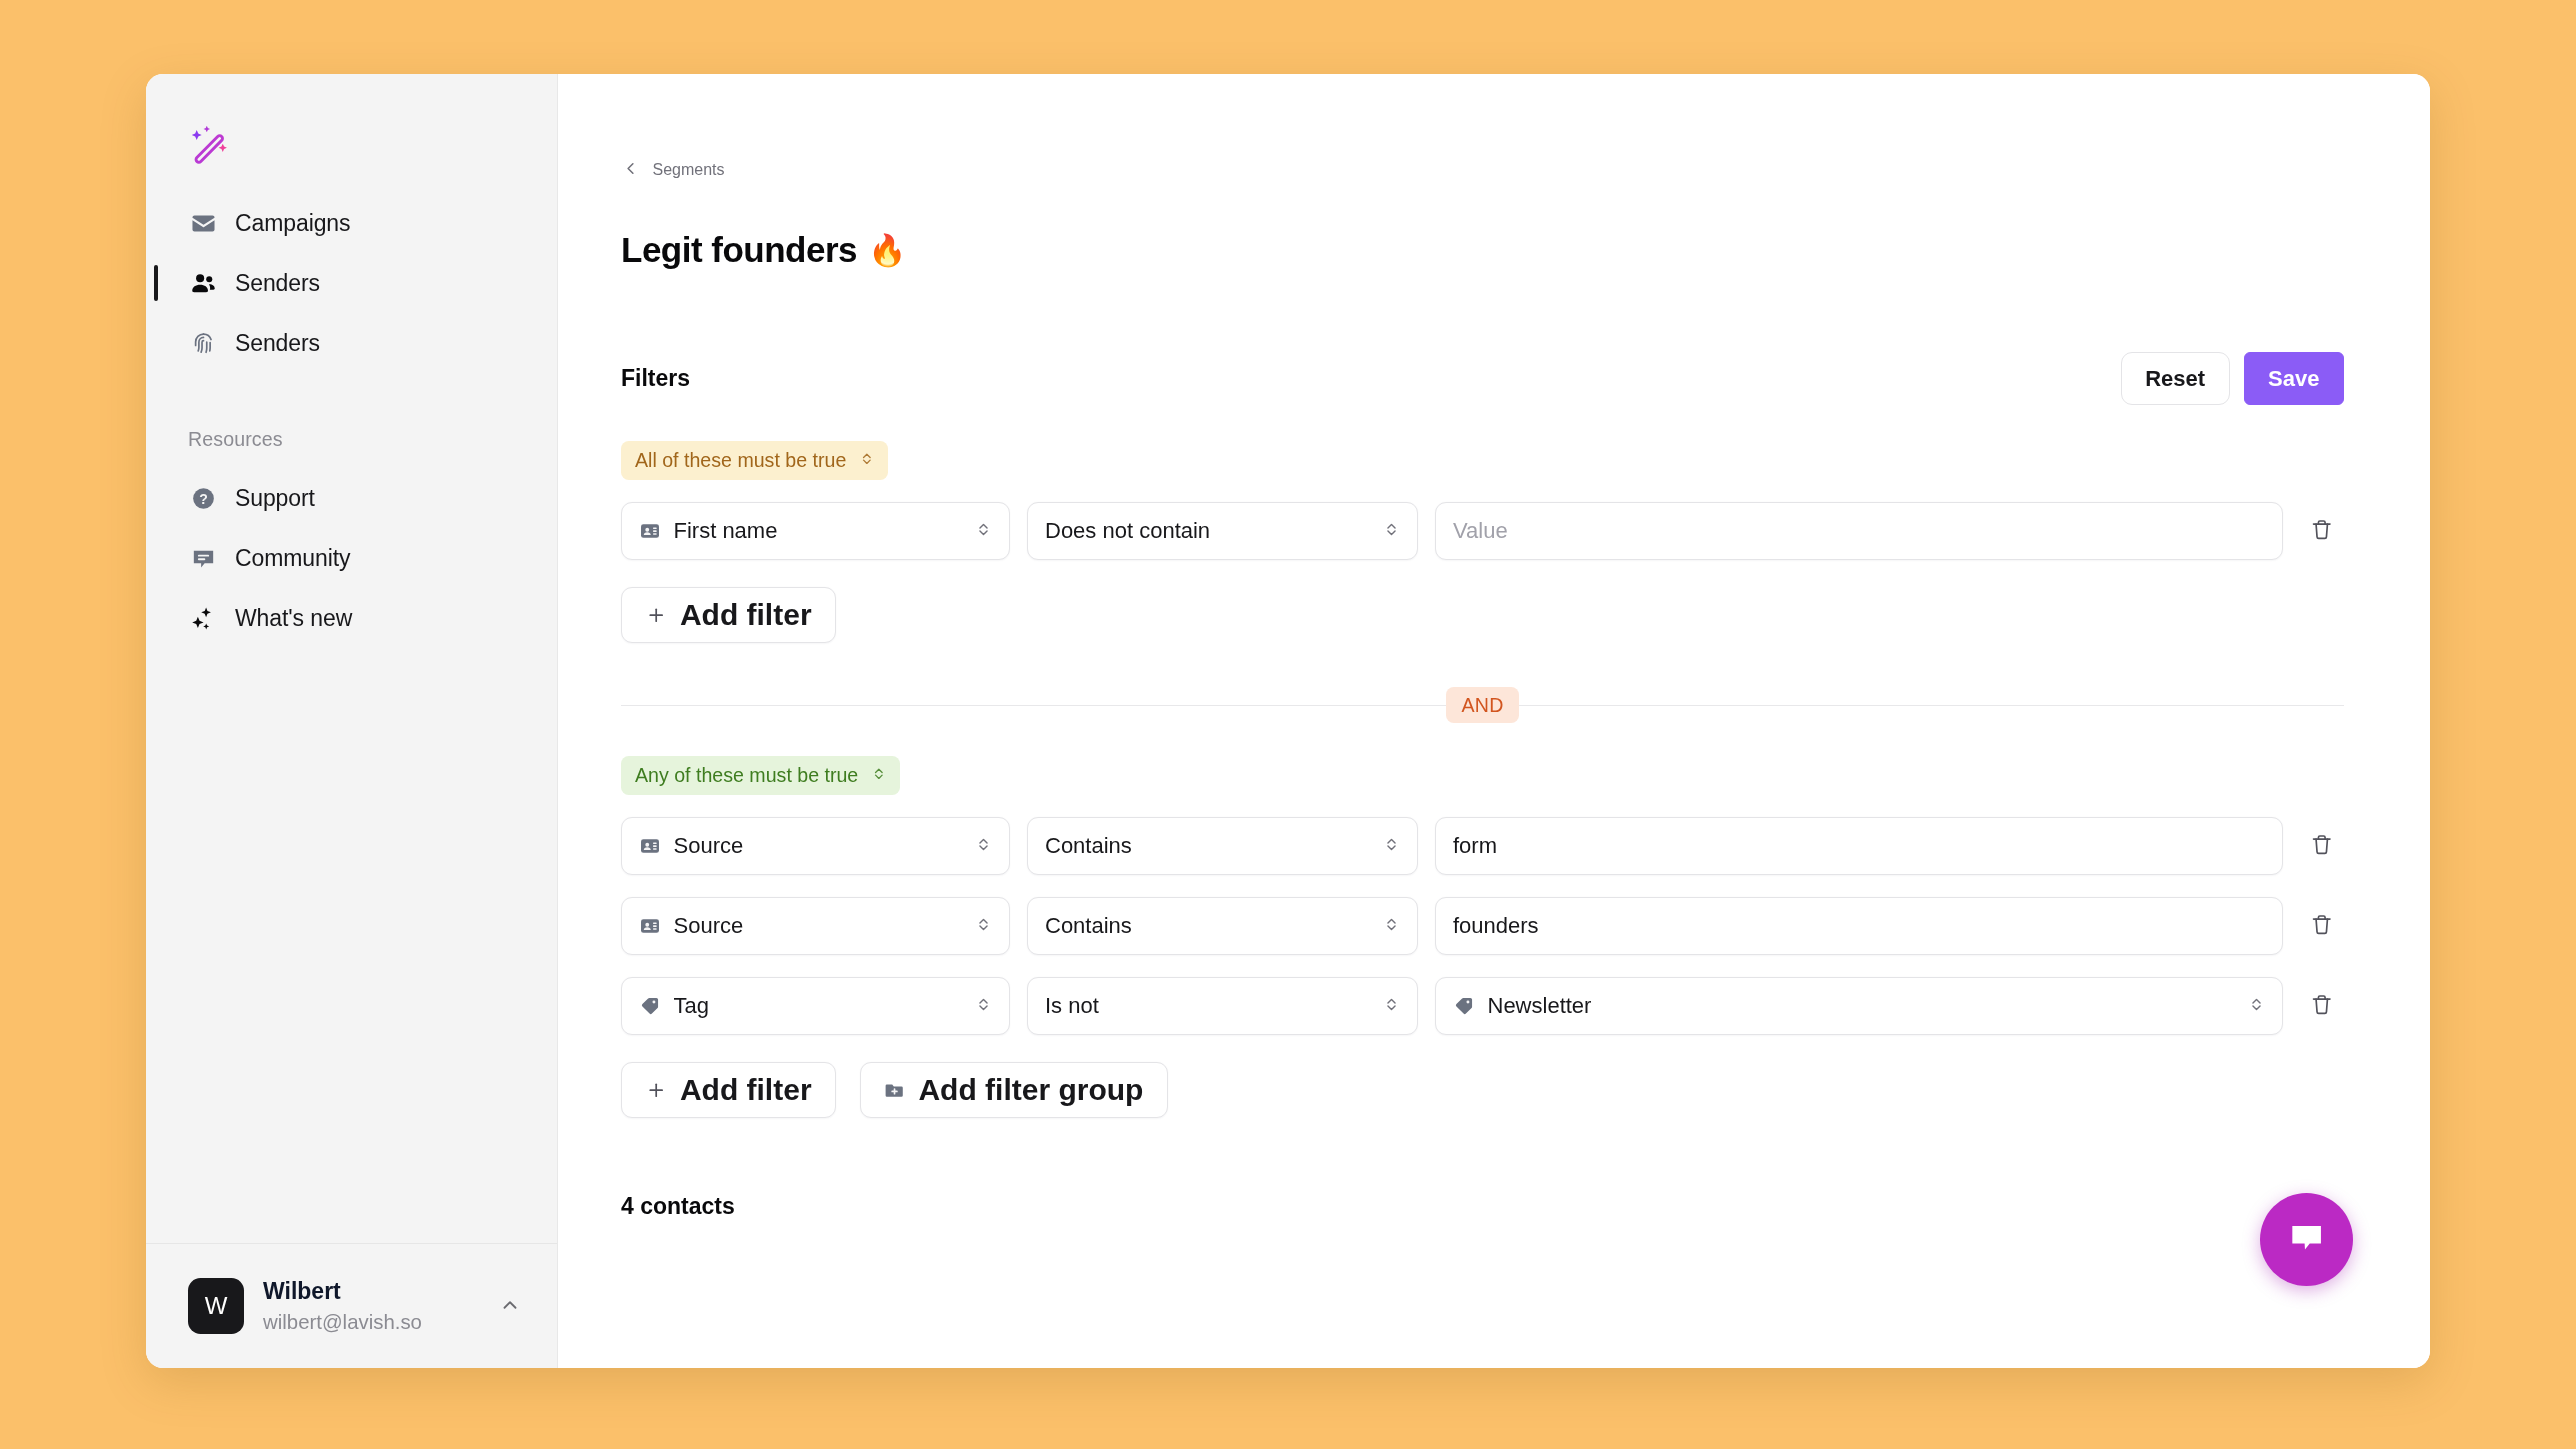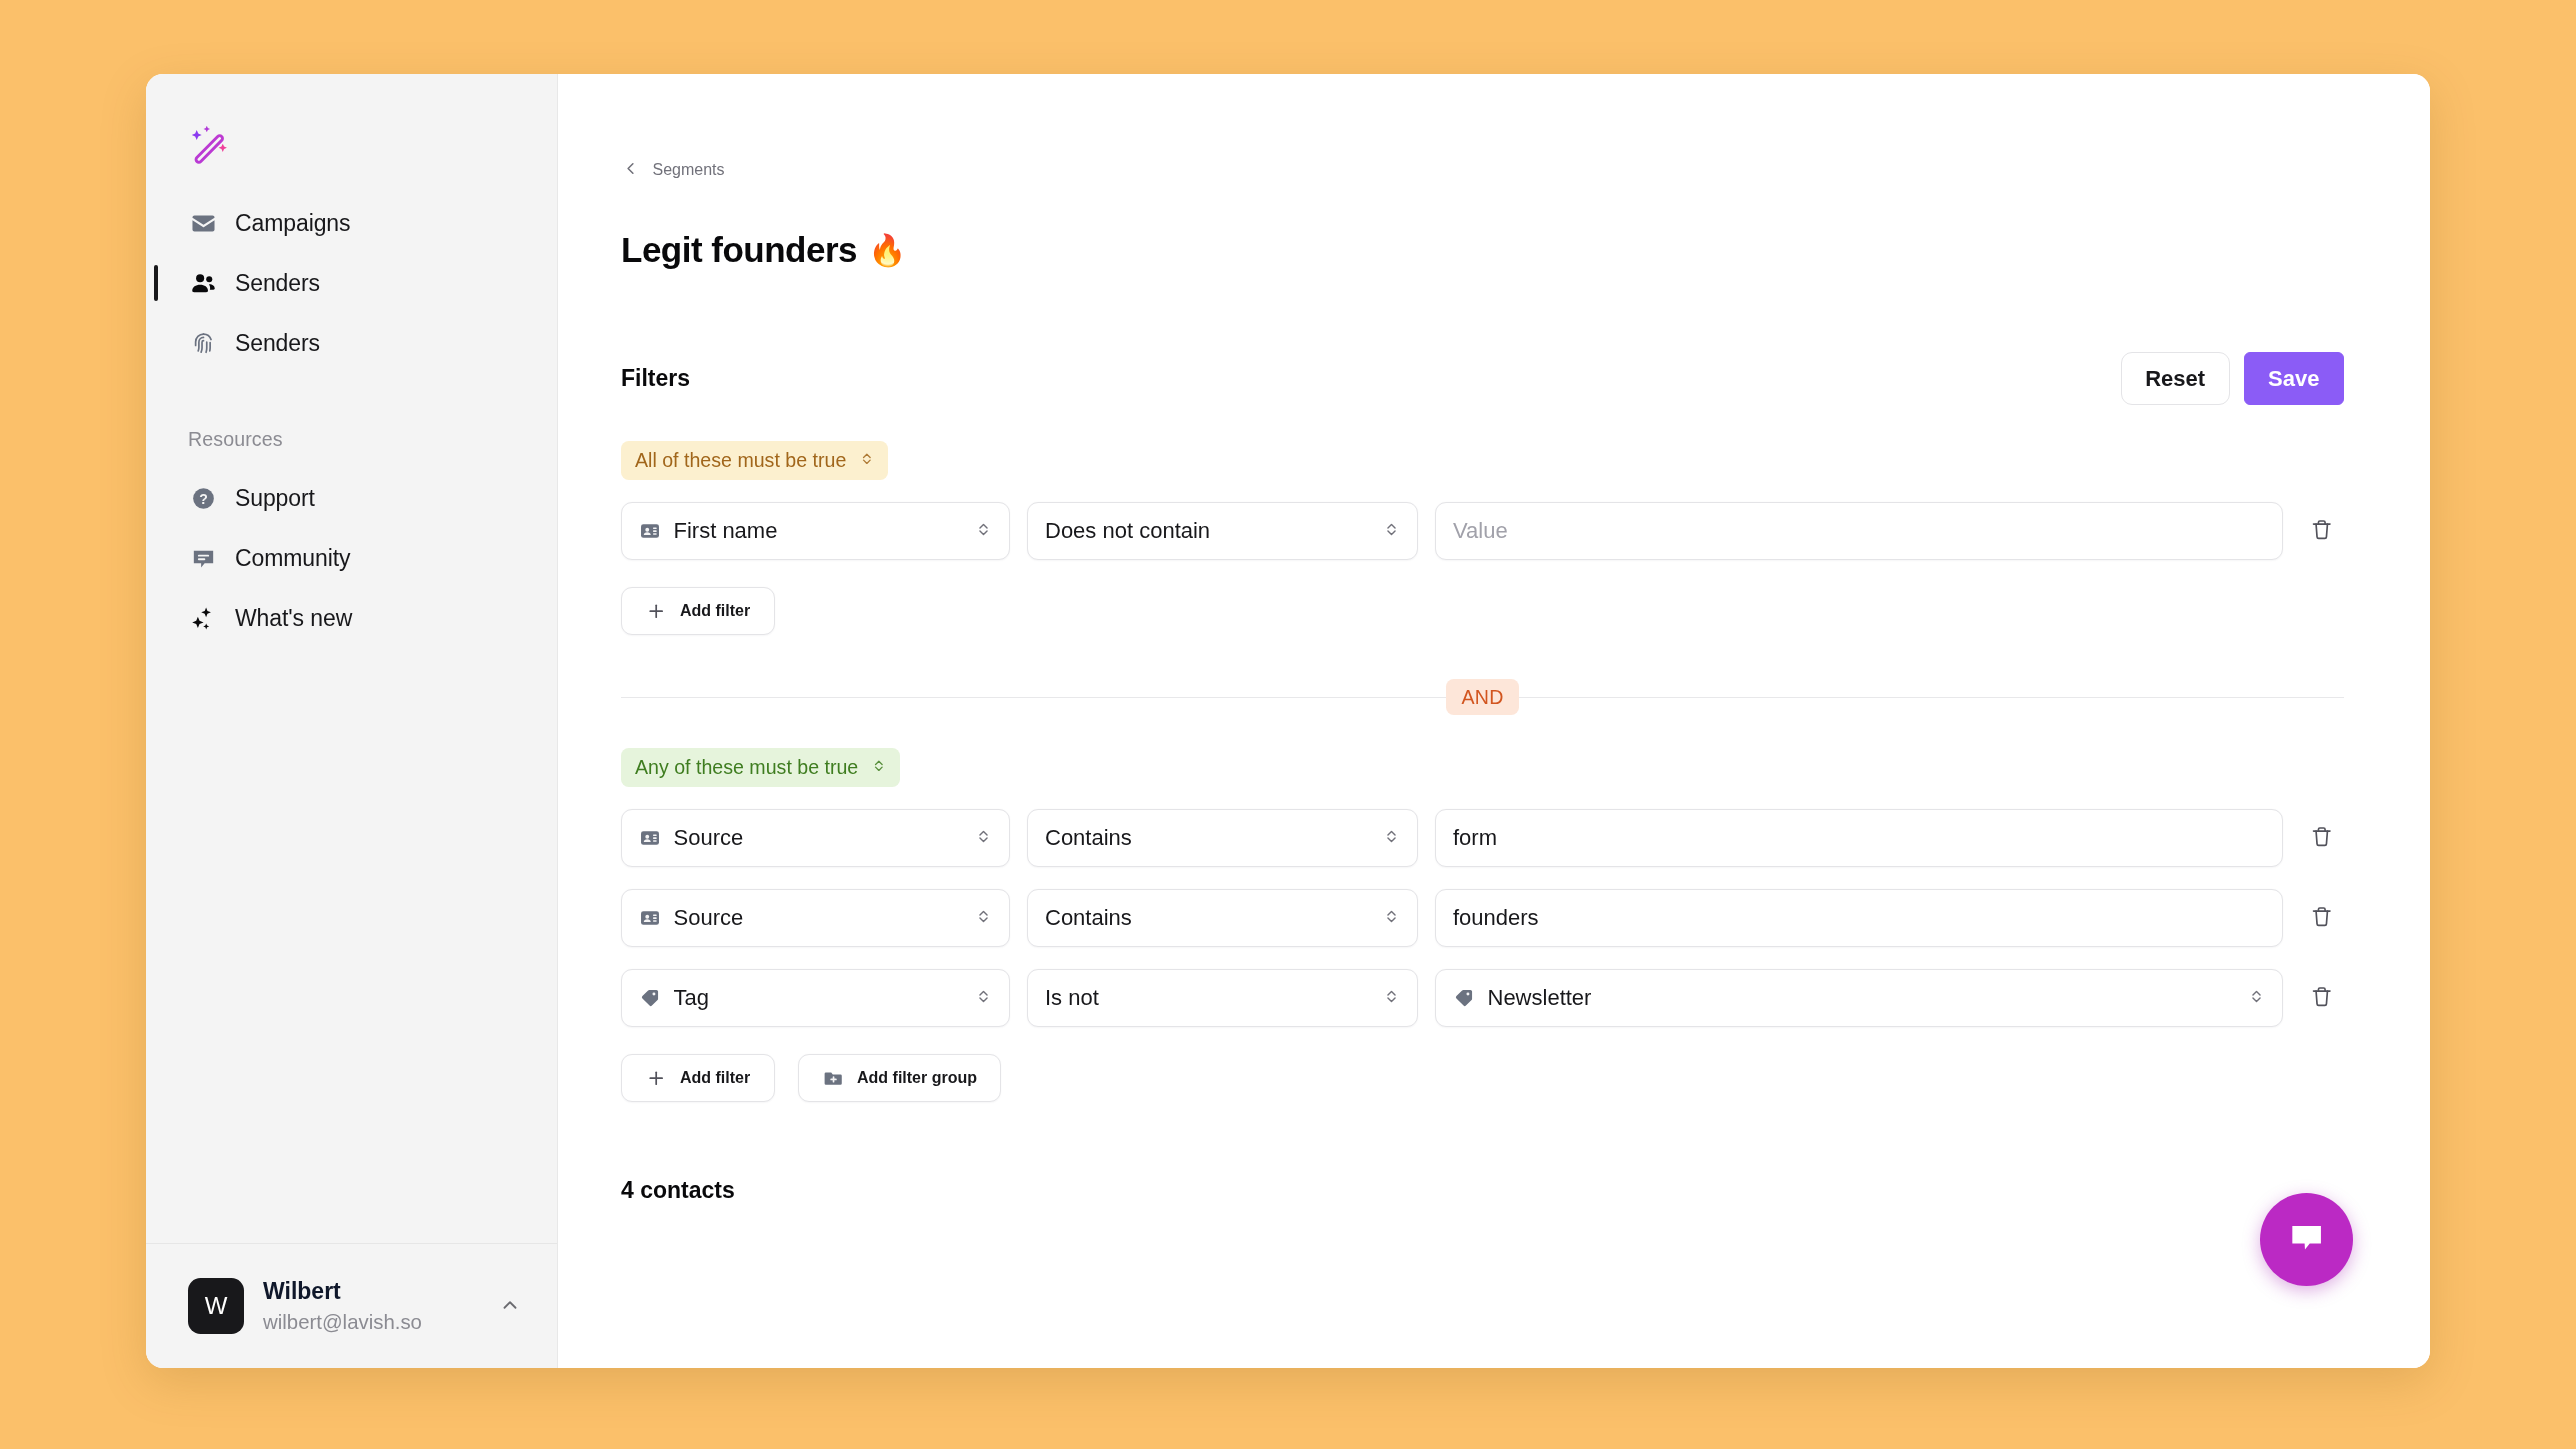--- a/index.html
+++ b/index.html
@@ -247,29 +247,29 @@
     flex: 0 0 44px;
     display: flex;
     align-items: center;
     justify-content: center;
     cursor: pointer;
     color: #52525b;
   }
 
   .add-row { display: flex; gap: 23.5px; margin-top: 27px; }
   .btn-ghost {
-    height: 48px;
+    height: 56px;
     border: 0.8px solid #e4e4e7;
     border-radius: 11px;
     background: #ffffff;
     display: inline-flex;
     align-items: center;
     gap: 14px;
     padding: 0 23.5px;
-    font-size: 16px;
+    font-size: 30px;
     font-weight: 700;
     color: #18181b;
     cursor: pointer;
     box-shadow: 0 0.8px 1.6px rgba(16,24,40,0.04);
   }
   .btn-ghost .gicon { display: flex; align-items: center; color: #52525b; }
 
   .divider {
     margin-top: 41px;
     display: flex;

